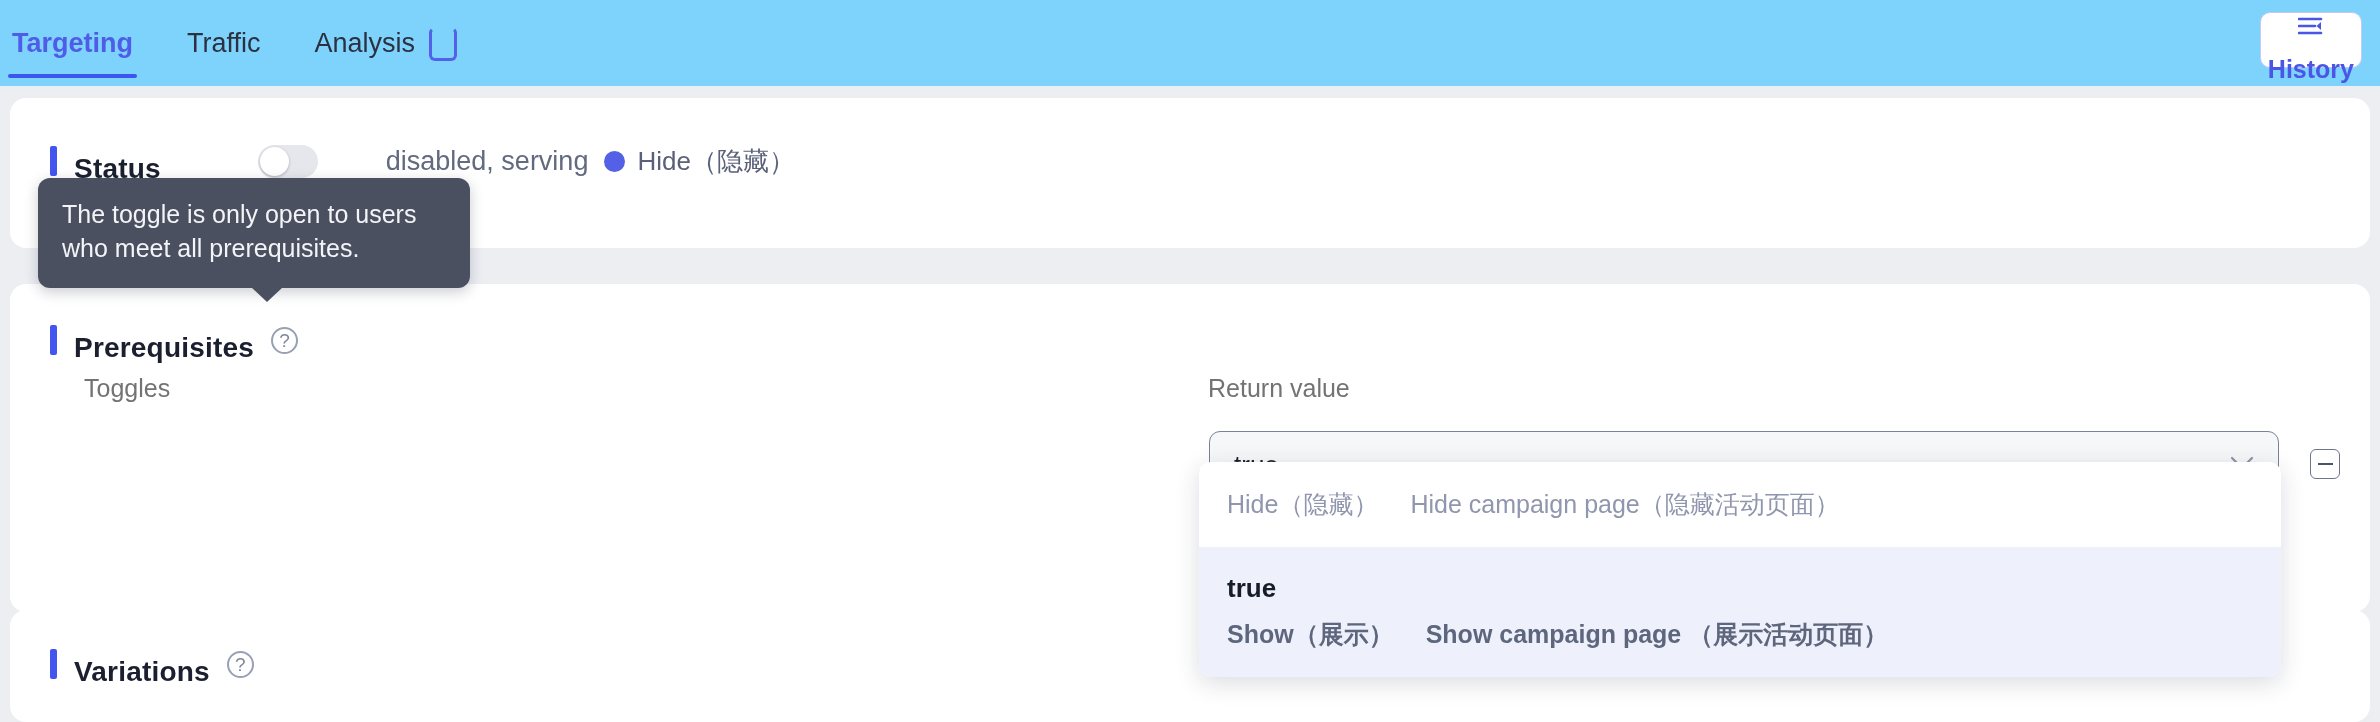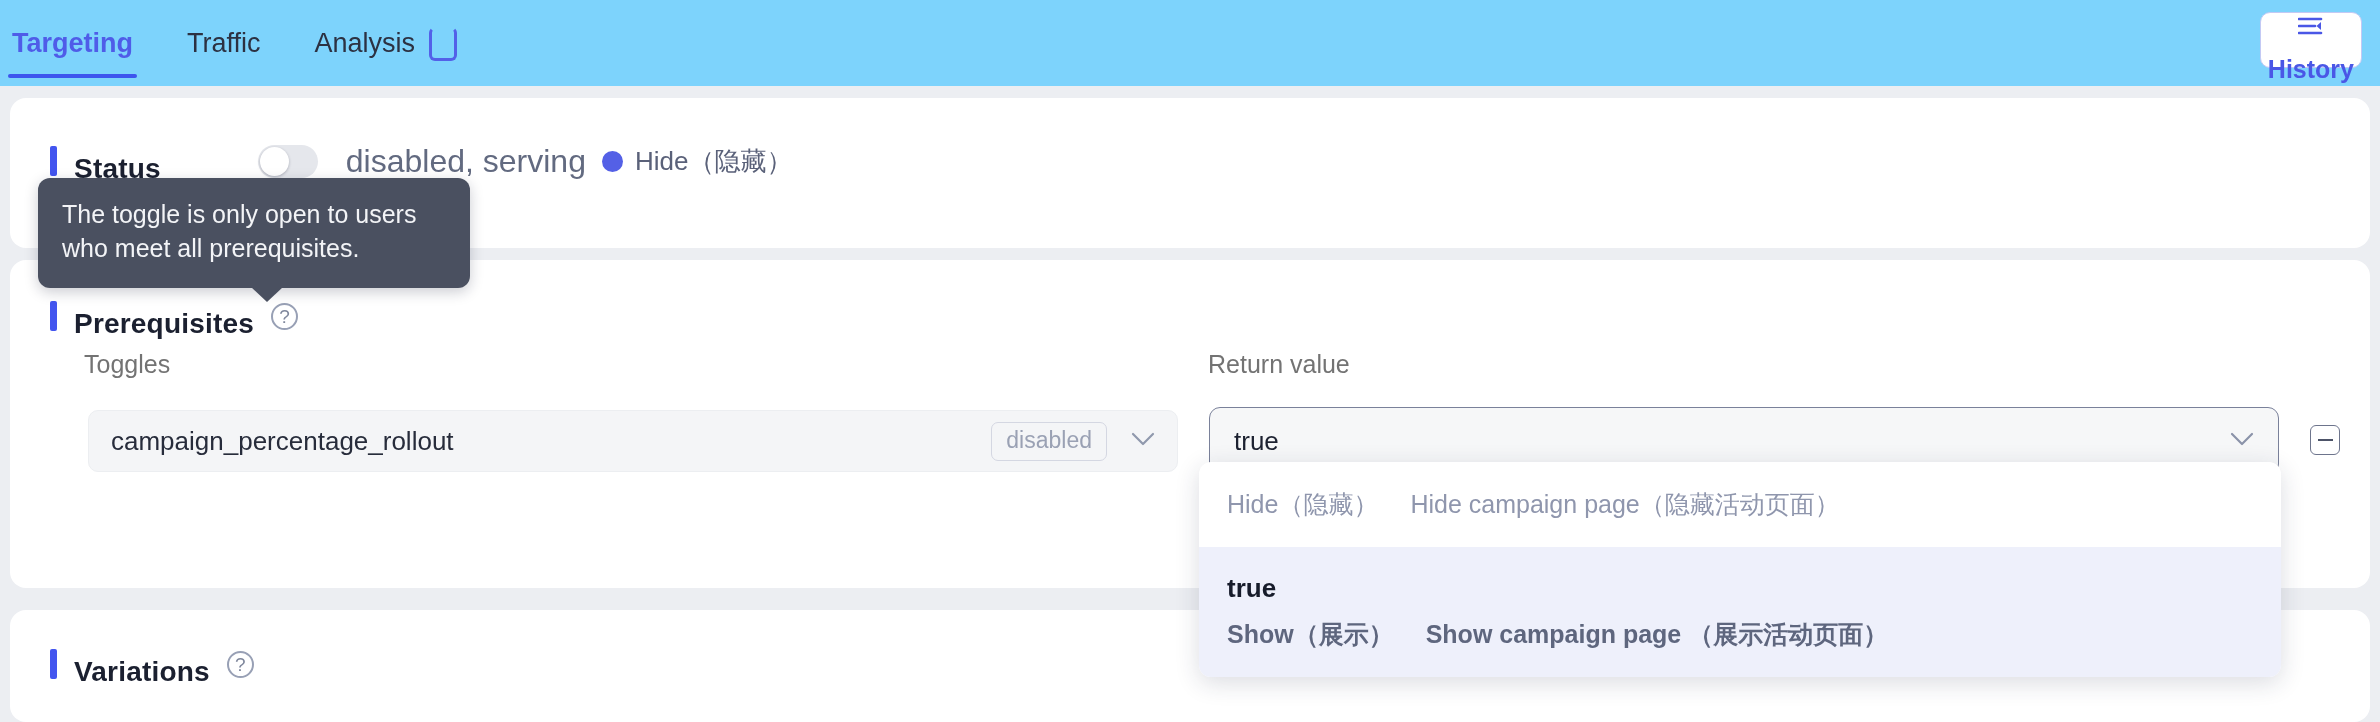--- a/index.html
+++ b/index.html
@@ -88,21 +88,21 @@
 
   
   .card {
     position: absolute;
     left: 10px;
     width: 2360px;
     background: #ffffff;
     border-radius: 16px;
   }
   #card-status { top: 98px; height: 150px; }
-  #card-prereq { top: 260px; height: 328px; }
+  #card-prereq { top: 284px; height: 328px; }
   #card-variations { top: 610px; height: 112px; }
 
   
   .section-head {
     display: flex;
     align-items: center;
     gap: 17px;
     position: absolute;
   }
   .bar {
@@ -145,22 +145,22 @@
   }
   .toggle .knob {
     position: absolute;
     left: 2px; top: 2px;
     width: 29px; height: 29px;
     border-radius: 50%;
     background: #fff;
     box-shadow: 0 1px 3px rgba(20,25,50,.28);
   }
   .status-text {
-    margin-left: 28px;
-    font-size: 32px;
+    margin-left: 68px;
+    font-size: 27px;
     color: #626a80;
     white-space: nowrap;
   }
   .dot {
     width: 21px; height: 21px;
     border-radius: 50%;
     background: #5460e6;
     margin-left: 16px;
   }
   .status-value {
@@ -360,29 +360,20 @@
 
   <div class="section-head" id="prereq-head">
     <span class="bar"></span>
     <span class="section-title">Prerequisites</span>
     <span class="qmark">?</span>
   </div>
 
   <div class="col-label" id="label-toggles">Toggles</div>
   <div class="col-label" id="label-return">Return value</div>
 
-  <div class="toggle-select">
-    <span class="toggle-name">campaign_percentage_rollout</span>
-    <span class="pill">disabled</span>
-    <span class="chev">
-      <svg width="24" height="15" viewBox="0 0 24 15" fill="none">
-        <path d="M2 2 L12 12 L22 2" stroke="#9099ad" stroke-width="2.2" stroke-linecap="round" stroke-linejoin="round"></path>
-      </svg>
-    </span>
-  </div>
 
   <div class="value-select">
     <span class="value-text">true</span>
     <span class="chev">
       <svg width="24" height="15" viewBox="0 0 24 15" fill="none">
         <path d="M2 2 L12 12 L22 2" stroke="#8b93a9" stroke-width="2.2" stroke-linecap="round" stroke-linejoin="round"></path>
       </svg>
     </span>
   </div>
 

